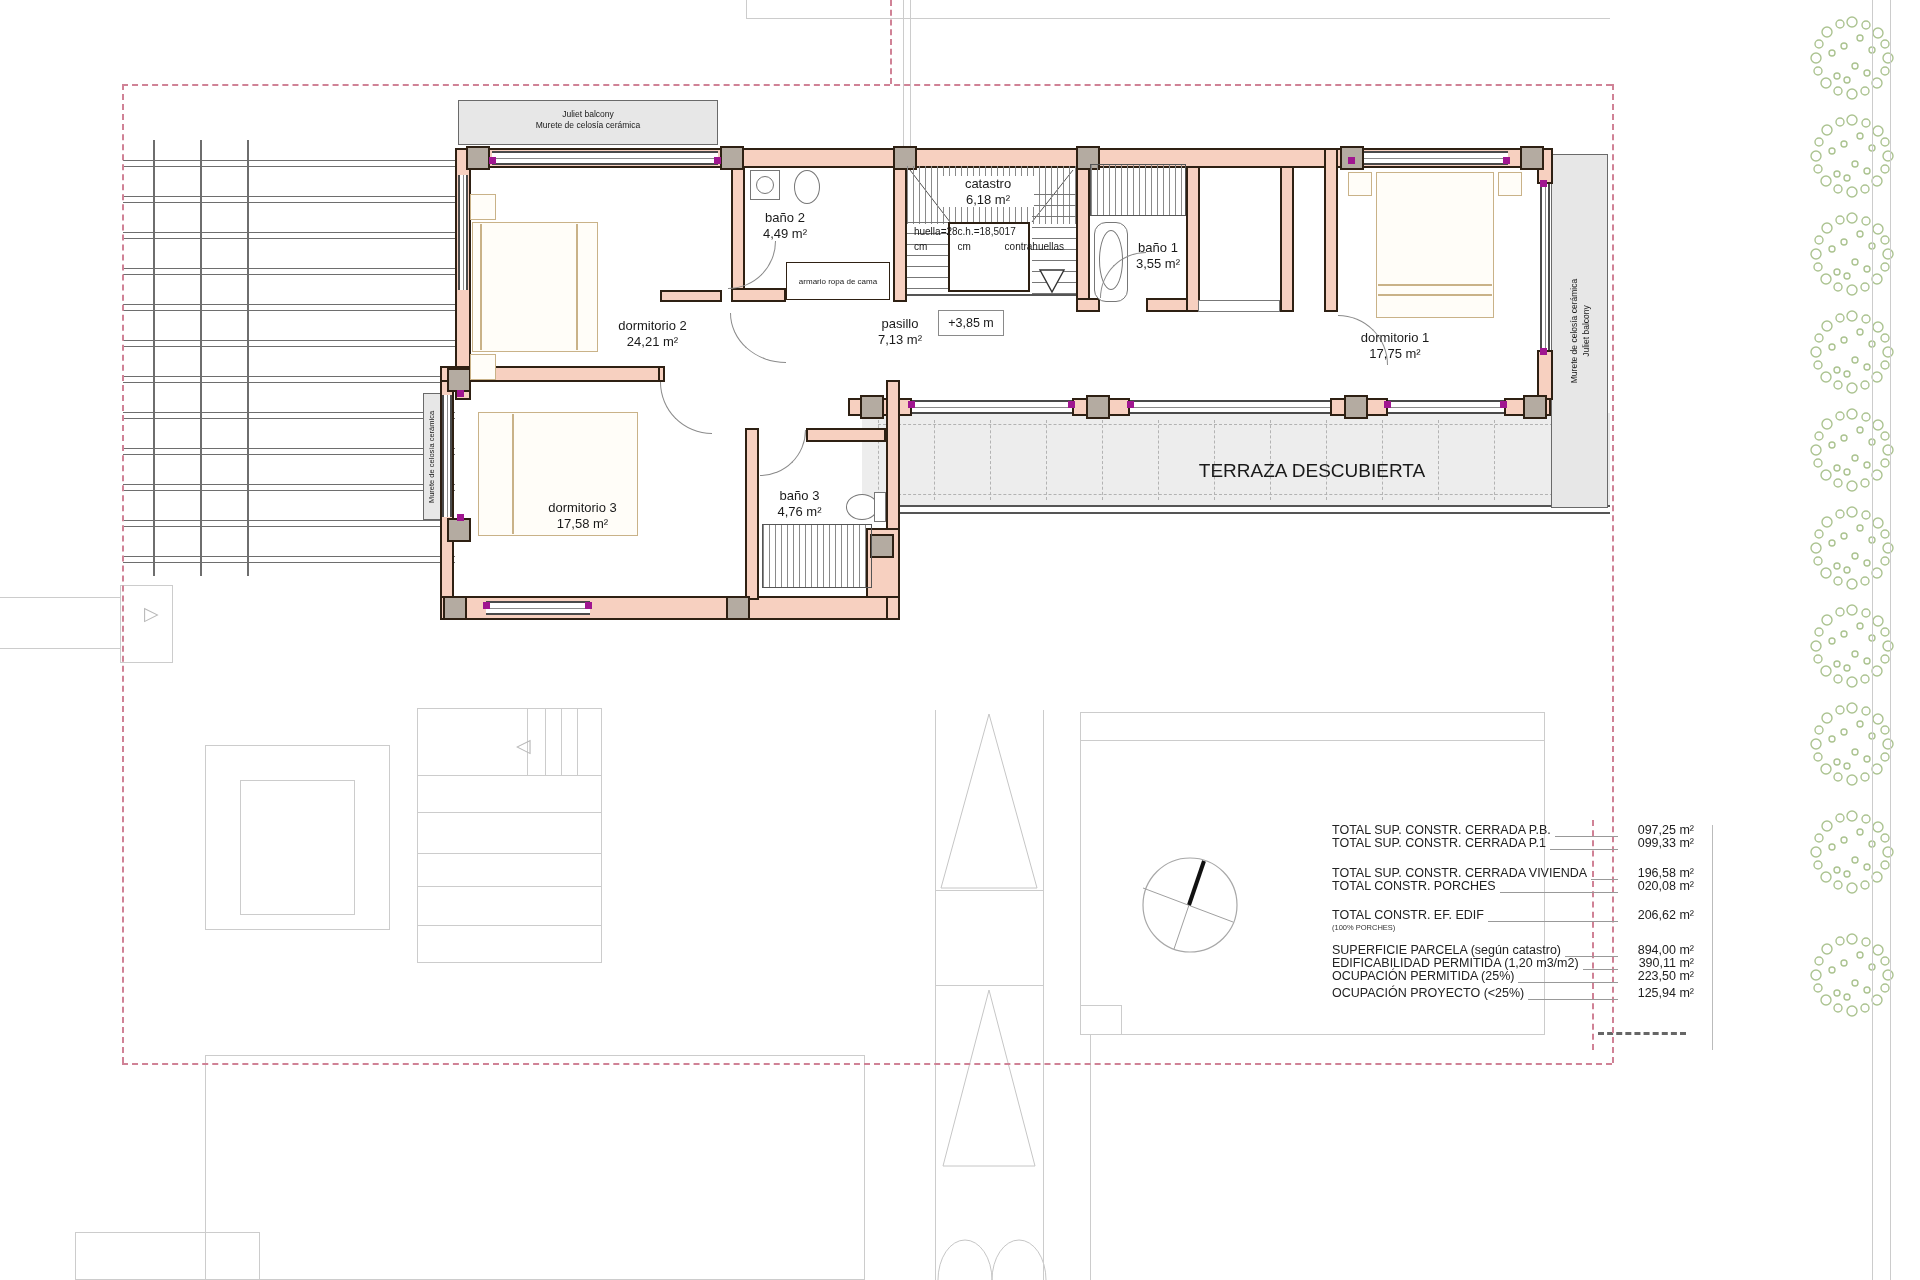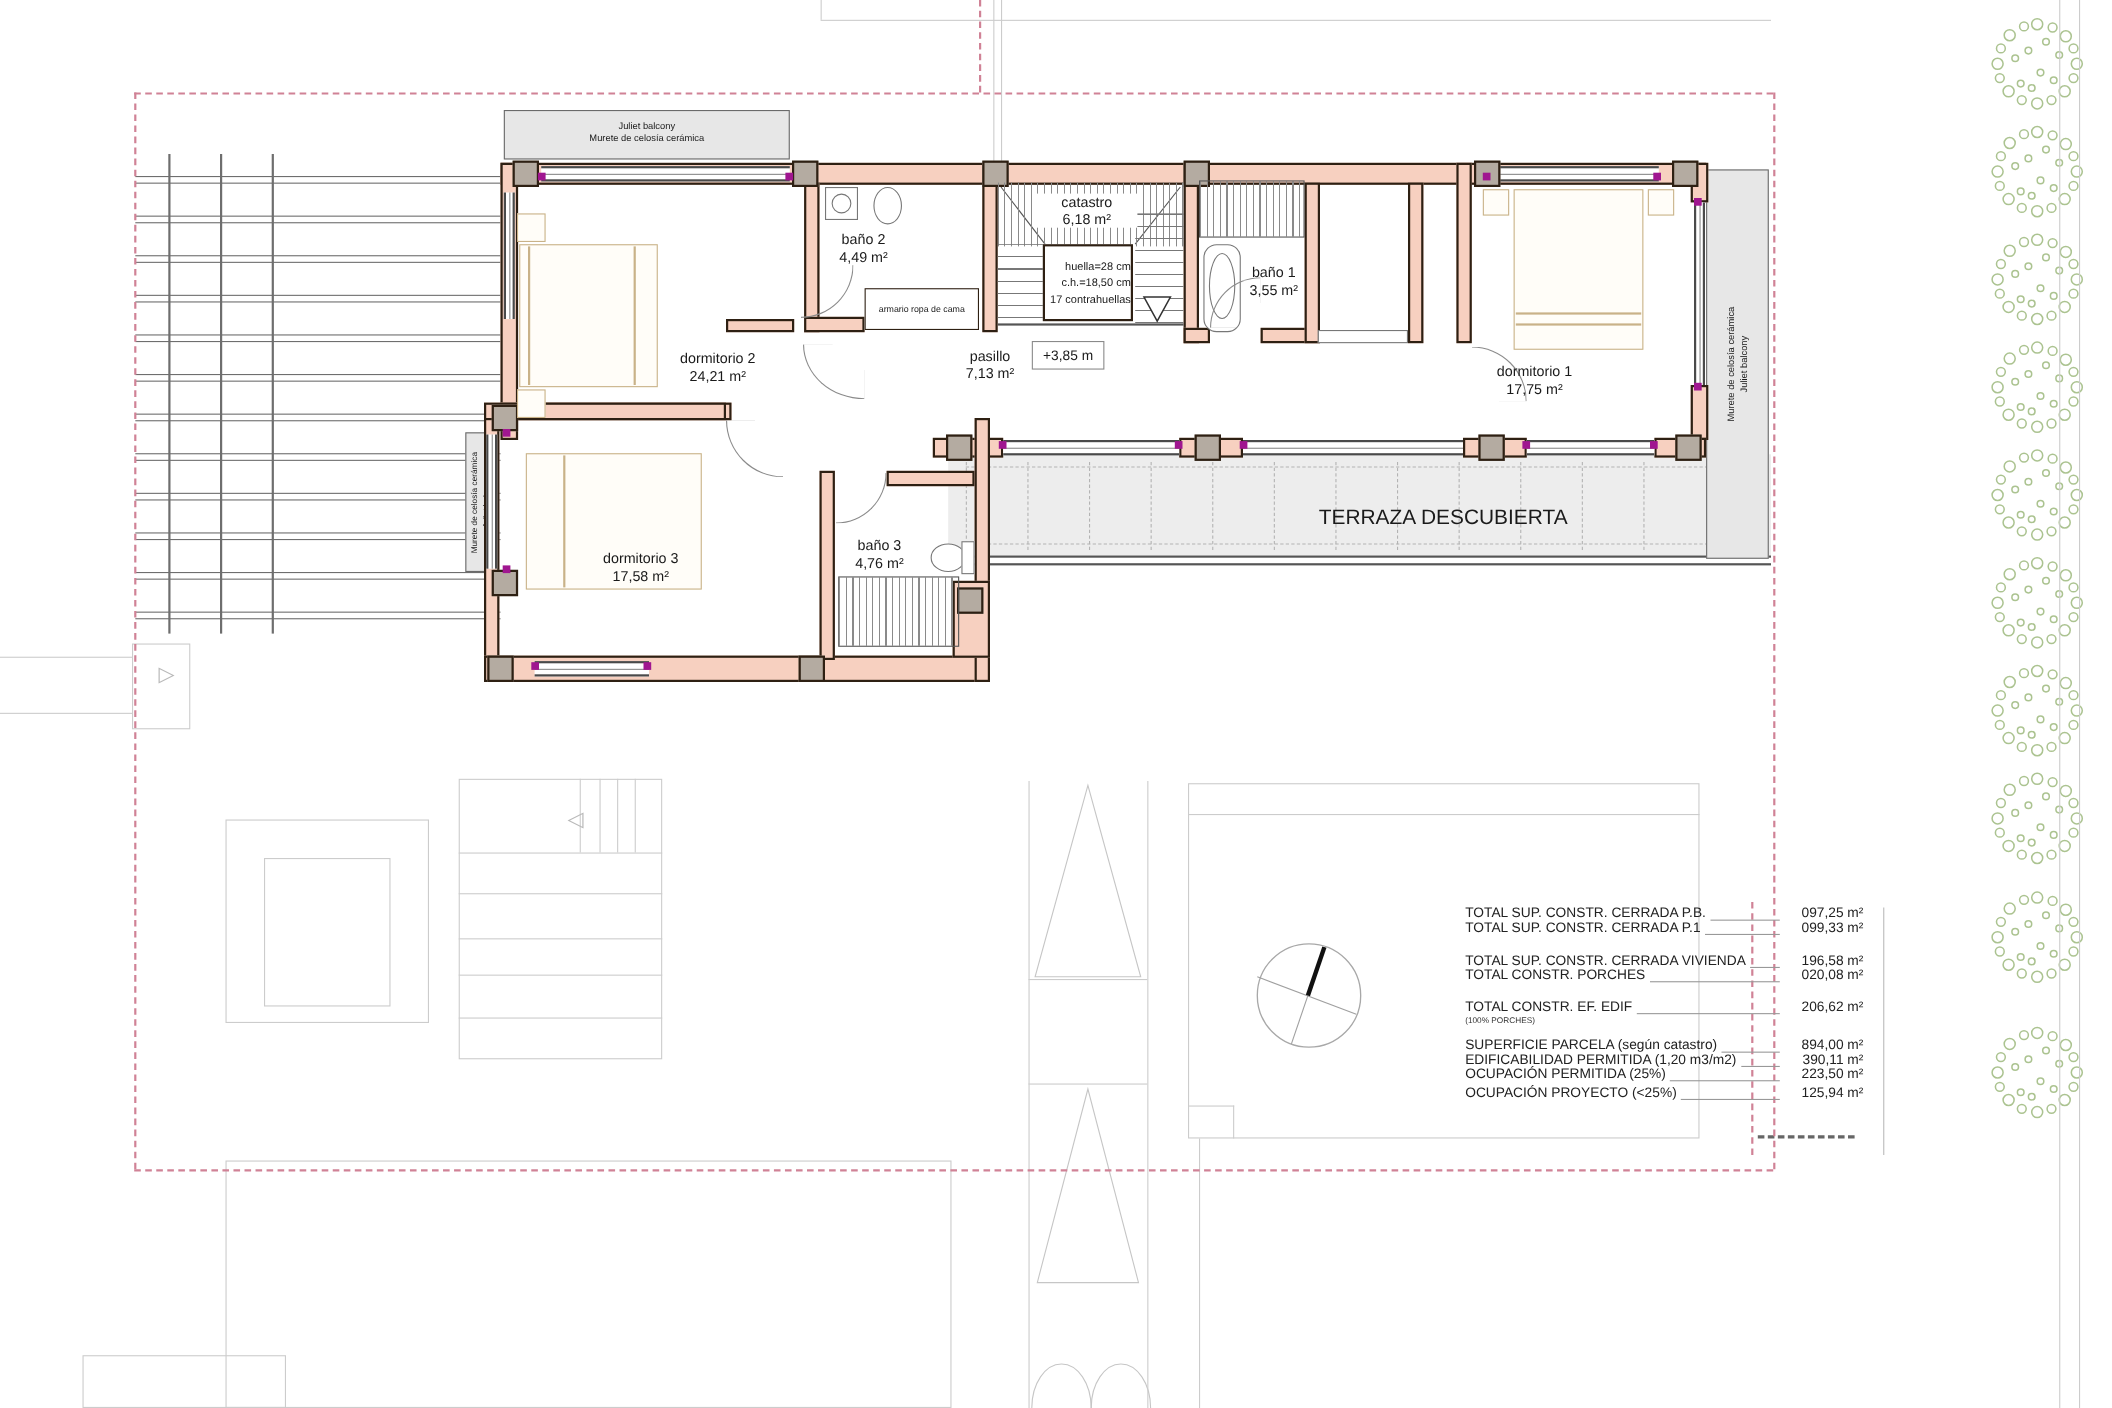--- a/index.html
+++ b/index.html
@@ -39,21 +39,21 @@
   .ddash{position:absolute;border-top:3px dashed #666;}
   
   .rlabel{position:absolute;font-size:13px;line-height:1.2;text-align:center;}
   .rlabel.small{font-size:8.5px;line-height:1.35;}
   .whitebg{background:#fff;}
   .rot-wrap{position:absolute;}
   .rot-inner{position:absolute;left:50%;top:50%;transform:translate(-50%,-50%) rotate(-90deg);
              display:flex;flex-direction:column;justify-content:center;text-align:center;
              font-size:8.5px;line-height:1.35;}
   .stairbox{position:absolute;background:#fff;border:2px solid #2e2013;box-sizing:border-box;
-            display:flex;flex-direction:column;justify-content:center;text-align:right;
+            display:flex;flex-direction:row;justify-content:center;text-align:left;
             font-size:10px;line-height:1.5;}
   .lvlbox{position:absolute;background:#fff;border:1px solid #8a8a8a;box-sizing:border-box;
           display:flex;align-items:center;justify-content:center;font-size:12.5px;}
   .armario{position:absolute;background:#fff;border:1.5px solid #2e2013;box-sizing:border-box;
            display:flex;align-items:center;justify-content:center;font-size:8px;}
   
   .atable{position:absolute;left:1332px;top:824px;width:362px;font-size:12.5px;color:#222;}
   .arow{display:flex;align-items:flex-end;height:13px;white-space:nowrap;}
   .arow .lab{flex:0 0 auto;}
   .arow .leader{flex:1 1 auto;height:8px;border-bottom:1px solid #999;margin:0 4px;min-width:6px;}

